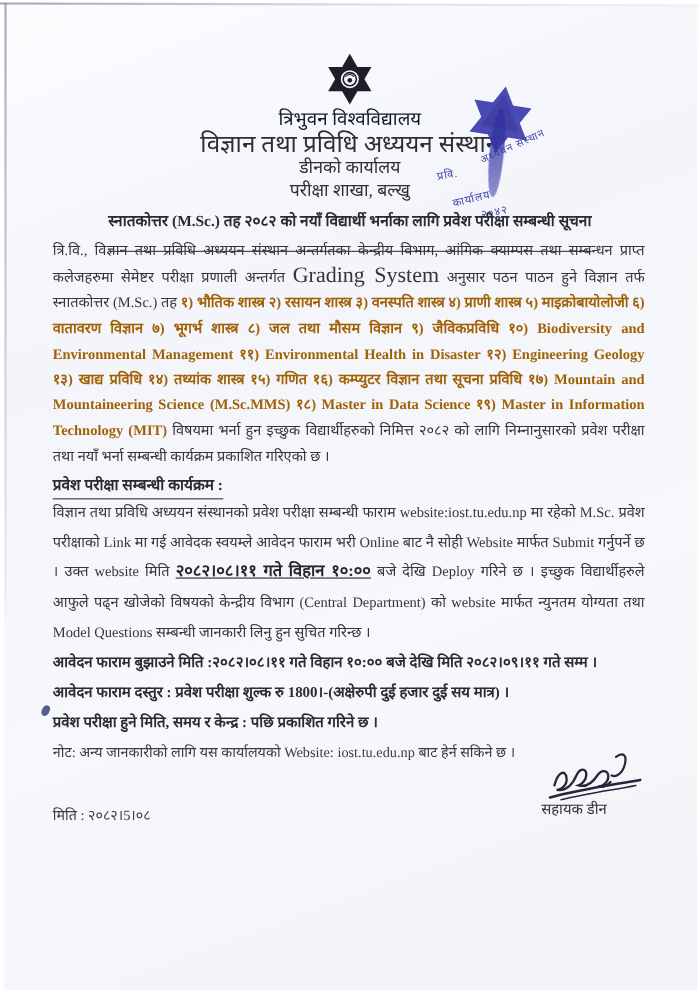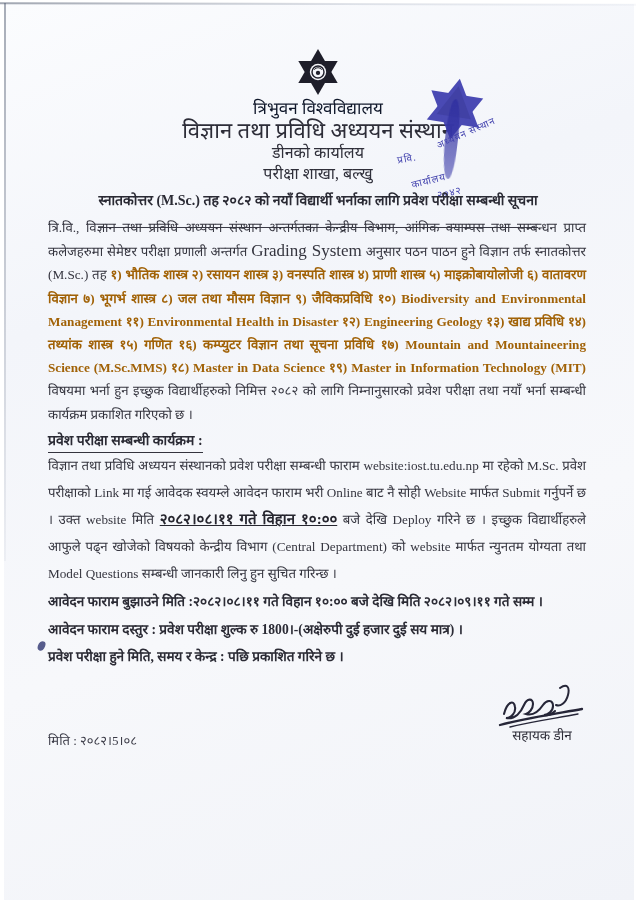--- a/index.html
+++ b/index.html
@@ -36,31 +36,31 @@
   .st3{left:26px;top:100px;transform:rotate(-14deg);}
   .st4{left:52px;top:112px;transform:rotate(-12deg);}
   
   .title{position:absolute;top:190px;left:0;width:100%;text-align:center;font-weight:bold;font-size:14px;color:#2a2a34;}
   .title span{display:inline-block;border-bottom:1.6px solid #3a3a46;padding-bottom:18px;white-space:nowrap;}
   
   .para{position:absolute;left:48px;width:538px;text-align:justify;font-size:13.2px;color:#35353f;}
   .intro{top:216px;line-height:23.2px;}
   .procedure{top:452px;line-height:27px;}
   .b{font-weight:bold;color:#a16207;}
-  .latin{font-size:17px;margin-top:32px;}
+  .latin{font-size:20px;margin-top:32px;}
   .bu{font-weight:bold;font-size:15px;text-decoration:underline;color:#26262f;}
   .sec-head{position:absolute;top:430px;left:48px;font-weight:bold;font-size:14px;color:#2a2a34;}
   .sec-head span{display:inline-block;border-bottom:1.6px solid #34343e;padding-bottom:3px;text-align:center;}
   
   .schedule{position:absolute;left:48px;top:588px;width:538px;font-weight:bold;font-size:13.6px;color:#2b2b35;}
   .schedule .item{line-height:27.5px;text-align:justify;}
   .note{font-weight:normal;font-size:13px;line-height:23px;color:#3a3a46;margin-top:1px;}
   
   .footer-date{position:absolute;left:48px;top:731px;font-size:13px;color:#3b3b47;}
-  .signature{position:absolute;left:492px;top:684px;width:100px;text-align:center;}
+  .signature{position:absolute;left:492px;top:684px;width:100px;text-align:left;}
   .sig-svg{display:block;margin:0 auto;}
   .sig-title{font-size:13.5px;color:#2f2f3a;margin-top:-2px;}
   .ink-spot{position:absolute;left:38px;top:641px;width:7px;height:10px;background:#2e3470;
     border-radius:60% 40% 55% 45%;opacity:.8;transform:rotate(18deg);}
 </style>
 </head>
 <body>
 
 <div class="paper"></div>
 <div class="edge-top"></div>
@@ -103,20 +103,21 @@
 <div class="sec-head">
   <span>प्रवेश परीक्षा सम्बन्धी कार्यक्रम :</span>
 </div>
 
 <div class="para procedure"><span>विज्ञान तथा प्रविधि अध्ययन संस्थानको प्रवेश परीक्षा सम्बन्धी फाराम website:iost.tu.edu.np मा रहेको M.Sc. प्रवेश परीक्षाको Link मा गई आवेदक स्वयम्ले आवेदन फाराम भरी Online बाट नै सोही Website मार्फत Submit गर्नुपर्ने छ । उक्त website मिति </span><span class="bu">२०८२।०८।११ गते विहान १०:००</span><span> बजे देखि Deploy गरिने छ । इच्छुक विद्यार्थीहरुले आफुले पढ्न खोजेको विषयको केन्द्रीय विभाग (Central Department) को website मार्फत न्युनतम योग्यता तथा Model Questions सम्बन्धी जानकारी लिनु हुन सुचित गरिन्छ ।</span></div>
 
 <div class="schedule">
   <div class="item">आवेदन फाराम बुझाउने मिति :२०८२।०८।११ गते विहान १०:०० बजे देखि मिति २०८२।०९।११ गते सम्म ।</div>
   <div class="item">आवेदन फाराम दस्तुर :  प्रवेश परीक्षा शुल्क रु 1800।-(अक्षेरुपी दुई हजार दुई सय मात्र) ।</div>
   <div class="item">प्रवेश परीक्षा हुने मिति, समय र केन्द्र : पछि प्रकाशित गरिने छ ।</div>
+  <div class="note">नोट: अन्य जानकारीको लागि यस कार्यालयको Website: iost.tu.edu.np बाट हेर्न सकिने छ ।</div>
 </div>
 
 <div class="ink-spot"></div>
 
 <div class="signature">
   <svg class="sig-svg" width="92" height="44" viewBox="0 0 92 44">
     <path d="M64,4 c7,-5 10,-1 8,7 c-2,8 -8,12 -12,10" fill="none" stroke="#262638" stroke-width="2" stroke-linecap="round"></path>
     <path d="M8,30 c3,-12 10,-15 11,-7 c1,6 -4,11 -9,11 c9,2 15,-6 18,-13 c3,-7 9,-7 9,-1 c0,5 -4,9 -7,10 c7,2 13,-3 17,-9 c4,-6 10,-5 10,1 c0,5 -5,9 -9,9 c4,1 8,-1 11,-4" fill="none" stroke="#262638" stroke-width="2.1" stroke-linecap="round"></path>
     <path d="M4,41 C30,34 58,30 86,25" fill="none" stroke="#262638" stroke-width="2.3" stroke-linecap="round"></path>
     <path d="M14,43 C38,37 62,34 82,30" fill="none" stroke="#262638" stroke-width="1.4" stroke-linecap="round"></path>

